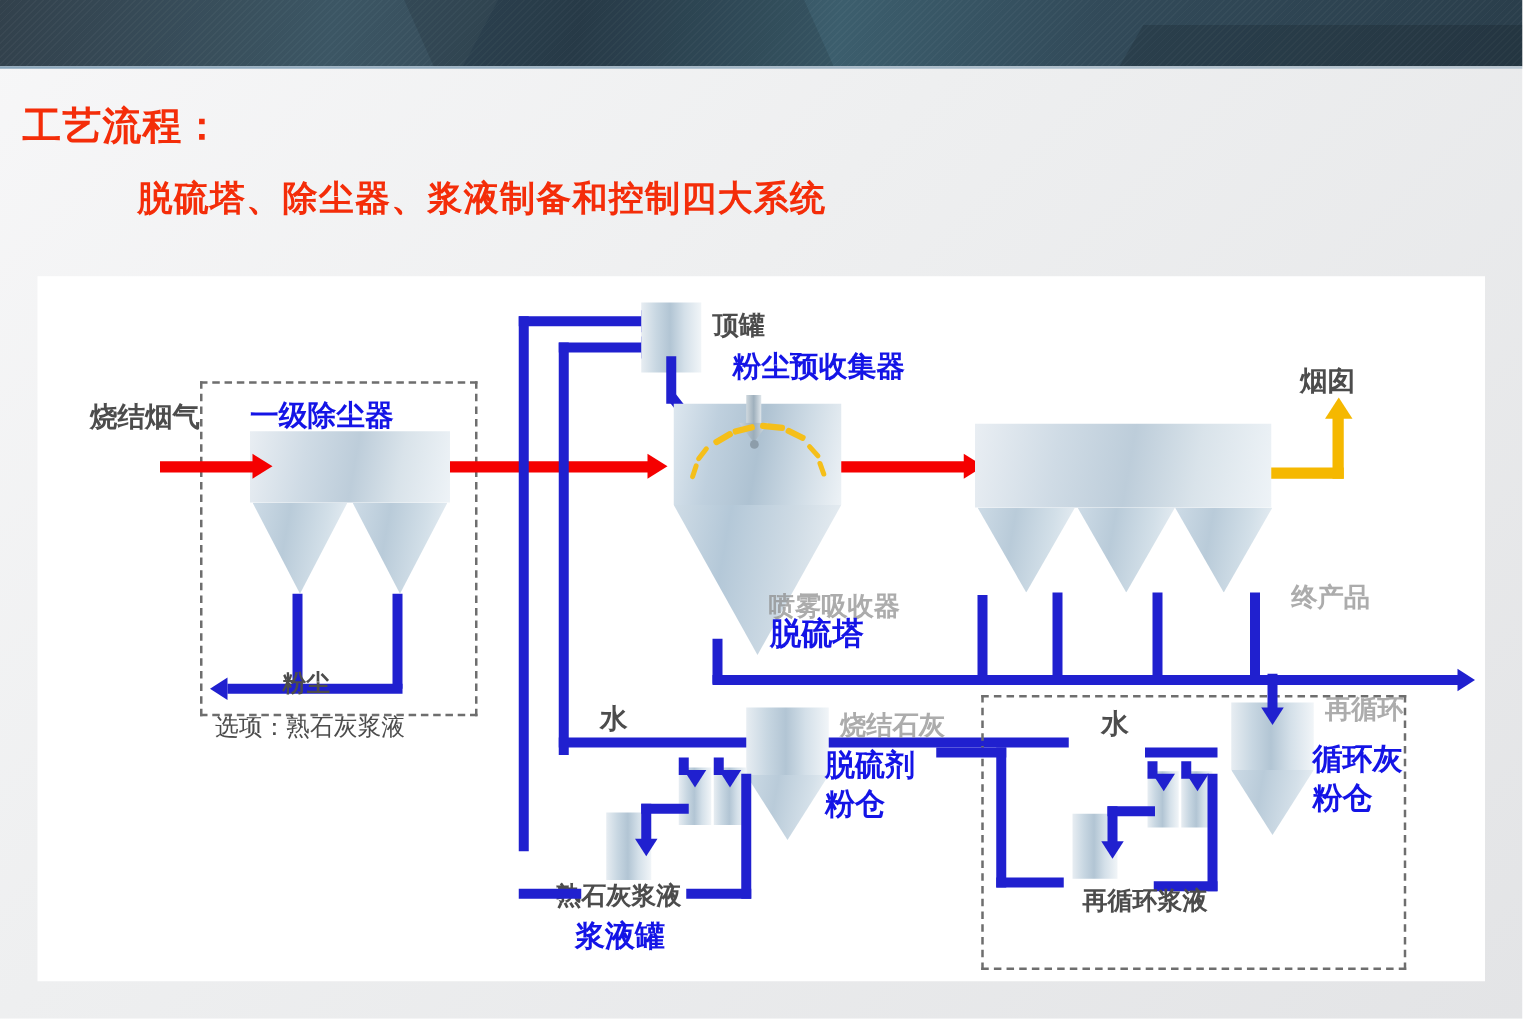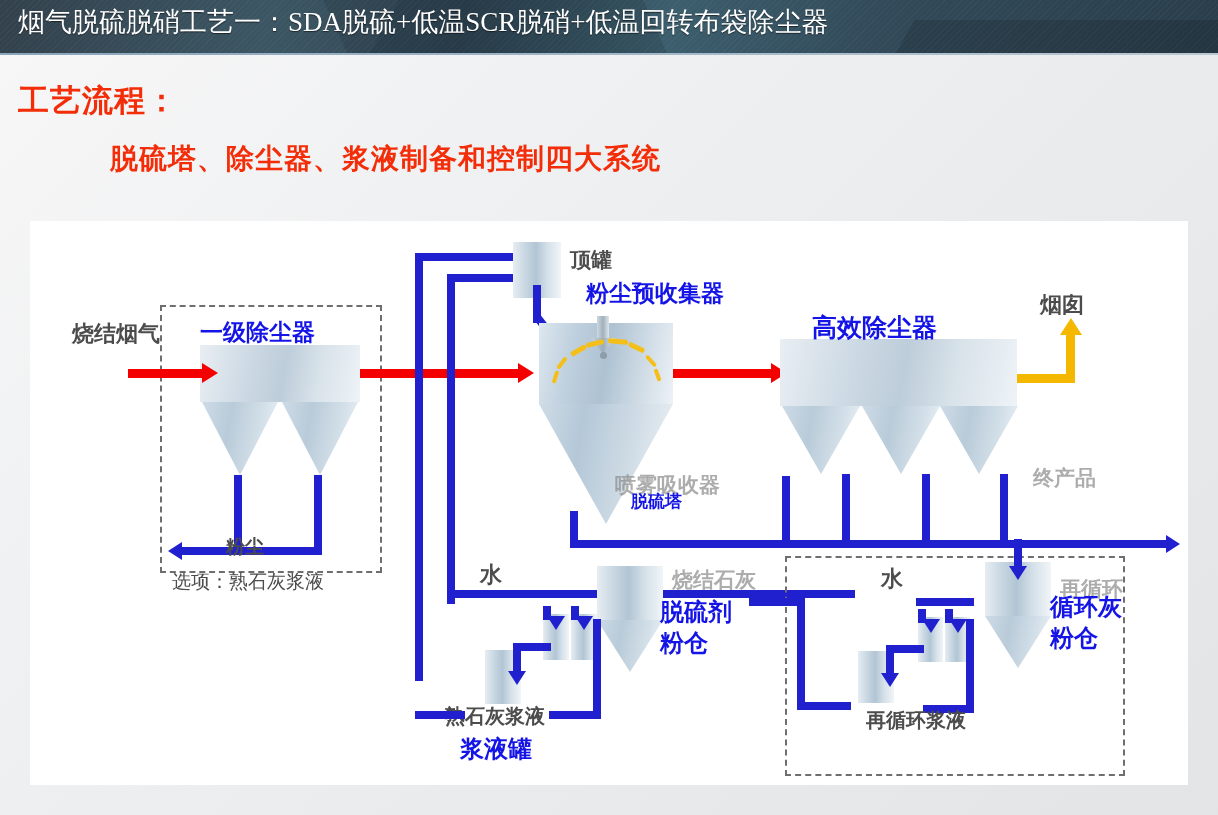--- a/index.html
+++ b/index.html
@@ -130,21 +130,20 @@
 </head>
 <body>
 
 <div id="slide">
 
   <div id="header">
     <div class="facet-a"></div>
     <div class="facet-b"></div>
     <div class="facet-c"></div>
   </div>
-  <div id="header-title">烟气脱硫脱硝工艺一：SDA脱硫+低温SCR脱硝+低温回转布袋除尘器</div>
   <div id="header-underline"></div>
 
   <div id="process-subtitle">脱硫塔、除尘器、浆液制备和控制四大系统</div>
   <div id="process-title">工艺流程：</div>
 
   <div id="diagram">
 
     <div class="dash-box" style="left:130px; top:84px; width:222px; height:268px;"></div>
 
     <div class="body-box" style="left:170px; top:124px; width:160px; height:57px;"></div>
@@ -196,30 +195,29 @@
     <div class="spray-dash" style="left:540px; top:127px; width:17px; height:5px; transform:rotate(-30deg);"></div>
     <div class="spray-dash" style="left:556px; top:120px; width:18px; height:5px; transform:rotate(-14deg);"></div>
     <div class="spray-dash" style="left:578px; top:118px; width:20px; height:5px; transform:rotate(6deg);"></div>
     <div class="spray-dash" style="left:598px; top:124px; width:17px; height:5px; transform:rotate(26deg);"></div>
     <div class="spray-dash" style="left:525px; top:140px; width:14px; height:4px; transform:rotate(-52deg);"></div>
     <div class="spray-dash" style="left:519px; top:154px; width:13px; height:4px; transform:rotate(-72deg);"></div>
     <div class="spray-dash" style="left:614px; top:138px; width:14px; height:4px; transform:rotate(48deg);"></div>
     <div class="spray-dash" style="left:621px; top:152px; width:13px; height:4px; transform:rotate(70deg);"></div>
 
     <div class="lbl-faint" style="left:585px; top:250px; font-size:21px;">喷雾吸收器</div>
-    <div class="lbl-blue" style="left:601px; top:269px; font-size:17px;">脱硫塔</div>
+    <div class="lbl-blue" style="left:586px; top:269px; font-size:25px;">脱硫塔</div>
 
     <div class="rpipe" style="left:643px; top:148px; width:100px; height:9px;"></div>
     <div class="arr arr-r-red" style="left:741px; top:142px;"></div>
 
     <div class="body-box" style="left:750px; top:118px; width:237px; height:67px;"></div>
     <div class="hopper" style="left:752px; top:185px; width:78px; height:68px;"></div>
     <div class="hopper" style="left:832px; top:185px; width:78px; height:68px;"></div>
     <div class="hopper" style="left:910px; top:185px; width:78px; height:68px;"></div>
-    <div class="lbl-blue" style="left:782px; top:90px; font-size:25px;">高效除尘器</div>
 
     <div class="ypipe" style="left:987px; top:153px; width:58px; height:9px;"></div>
     <div class="ypipe" style="left:1036px; top:113px; width:9px; height:49px;"></div>
     <div class="arr arr-u-yellow" style="left:1030px; top:97px;"></div>
     <div class="lbl-gray" style="left:1010px; top:69px; font-size:22px;">烟囱</div>
 
     <div class="lbl-faint" style="left:1003px; top:243px; font-size:21px;">终产品</div>
 
     <div class="bpipe" style="left:812px; top:253px; width:8px; height:74px;"></div>
     <div class="bpipe" style="left:892px; top:253px; width:8px; height:74px;"></div>
@@ -264,21 +262,21 @@
     <div class="lbl-gray" style="left:851px; top:343px; font-size:22px;">水</div>
     <div class="bpipe" style="left:719px; top:377px; width:56px; height:8px;"></div>
     <div class="bpipe" style="left:767px; top:377px; width:8px; height:112px;"></div>
     <div class="bpipe" style="left:767px; top:481px; width:54px; height:8px;"></div>
 
     <div class="cyl" style="left:955px; top:341px; width:66px; height:54px;"></div>
     <div class="silo-cone" style="left:955px; top:395px; width:66px; height:52px;"></div>
     <div class="bpipe" style="left:984px; top:318px; width:8px; height:32px;"></div>
     <div class="arr arr-d-blue" style="left:979px; top:345px;"></div>
 
-    <div class="lbl-faint" style="left:1030px; top:354px; font-size:21px;">再循环</div>
+    <div class="lbl-faint" style="left:1030px; top:332px; font-size:21px;">再循环</div>
     <div class="lbl-blue" style="left:1020px; top:370px; font-size:24px;">循环灰</div>
     <div class="lbl-blue" style="left:1020px; top:401px; font-size:24px;">粉仓</div>
 
     <div class="cyl" style="left:888px; top:396px; width:25px; height:45px;"></div>
     <div class="cyl" style="left:915px; top:396px; width:25px; height:45px;"></div>
     <div class="arr arr-d-blue" style="left:892px; top:398px;"></div>
     <div class="arr arr-d-blue" style="left:919px; top:398px;"></div>
     <div class="bpipe" style="left:888px; top:388px; width:8px; height:14px;"></div>
     <div class="bpipe" style="left:915px; top:388px; width:8px; height:14px;"></div>
 

